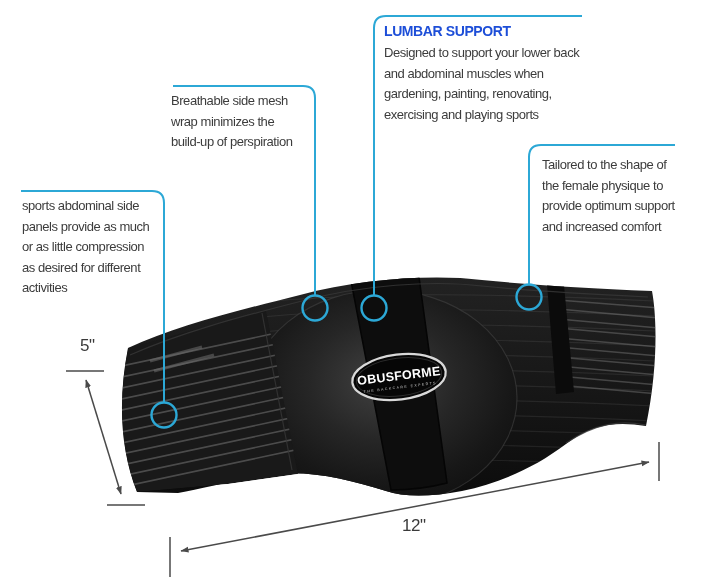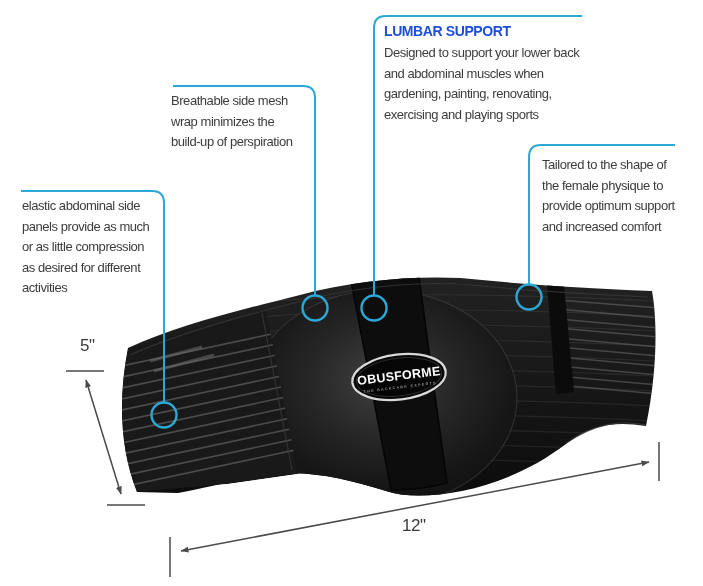--- a/index.html
+++ b/index.html
@@ -190,21 +190,21 @@
 exercising and playing sports</p>
   </div>
 
   <div class="callout" id="callout-breathability">
     <p>Breathable side mesh
 wrap minimizes the
 build-up of perspiration</p>
   </div>
 
   <div class="callout" id="callout-abdominal">
-    <p>elastic abdominal side
+    <p>sports abdominal side
 panels provide as much
 or as little compression
 as desired for different
 activities</p>
   </div>
 
   <div class="callout" id="callout-customized">
     <p>Tailored to the shape of
 the female physique to
 provide optimum support

